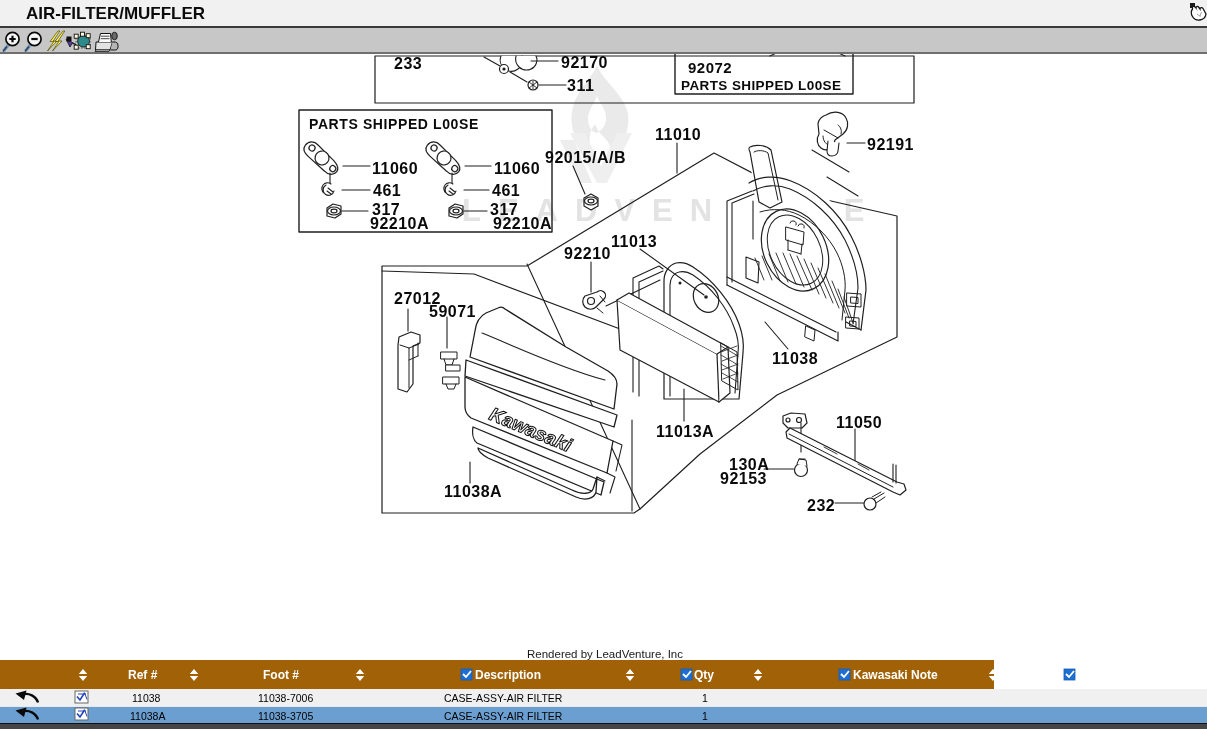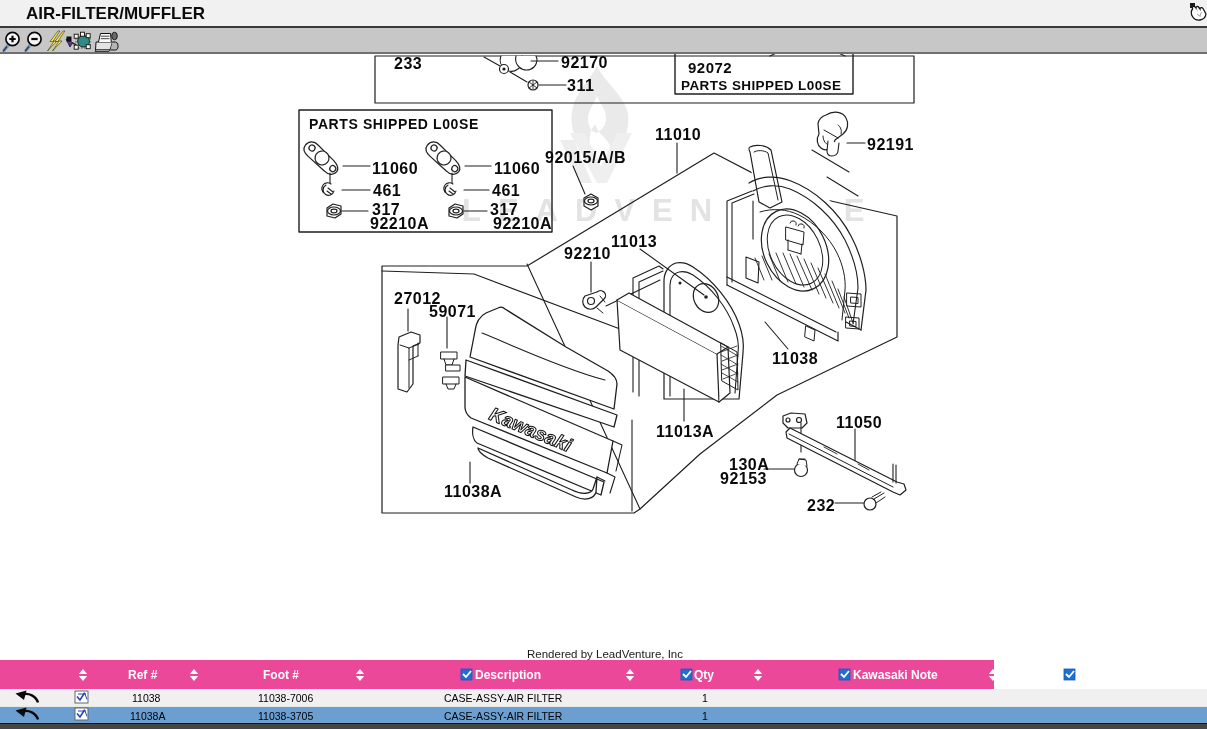--- a/index.html
+++ b/index.html
@@ -1,21 +1,21 @@
 <!DOCTYPE html>
 <html><head>
 <meta charset="utf-8">
 <style>
   html,body{margin:0;padding:0;width:1207px;height:729px;overflow:hidden;background:#fff;
     font-family:"Liberation Sans",sans-serif;}
   .abs{position:absolute;}
   #titlebar{left:0;top:0;width:1207px;height:26px;background:#f1f1f1;border-bottom:2px solid #3a3a3a;}
   #titlebar span{position:absolute;left:8px;top:4px;font-size:17px;font-weight:bold;color:#0b0b0b;letter-spacing:0px;margin-left:18px;}
   #toolbar{left:0;top:28px;width:1207px;height:24px;background:#c7c7c7;border-bottom:2px solid #707070;}
-  #tblhead{left:0;top:660px;width:994px;height:29px;background:#ec4899;}
+  #tblhead{left:0;top:660px;width:994px;height:29px;background:#a16207;}
   #tblhead .h{position:absolute;color:#fff;font-size:12px;font-weight:bold;top:8px;}
   #row1{left:0;top:689px;width:1207px;height:17px;background:#f0f0f0;}
   #row2{left:0;top:706px;width:1207px;height:17px;background:#6b9fd2;border-top:1px solid #e8e8e8;box-sizing:border-box;}
   #btmstrip{left:0;top:723px;width:1207px;height:6px;background:#454545;border-top:1px solid #111;}
   .cell{position:absolute;font-size:10.5px;color:#000;top:3px;}
 </style>
 </head>
 <body>
 <svg id="diagram" class="abs" style="left:0;top:0" width="1207" height="660" viewBox="0 0 1207 660" fill="none" stroke-linecap="round" stroke-linejoin="round">
 

